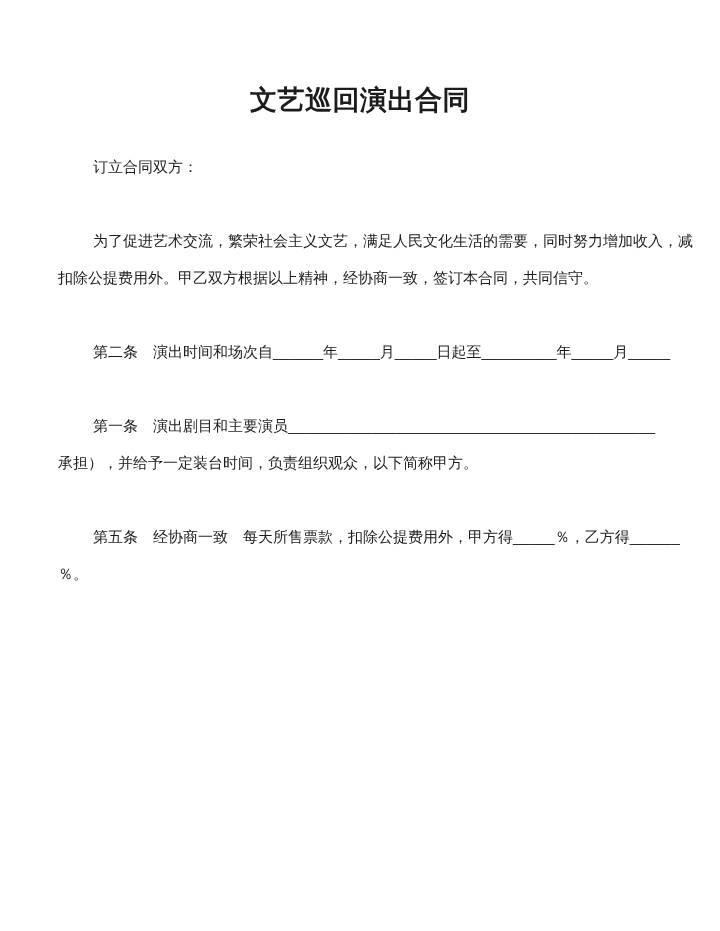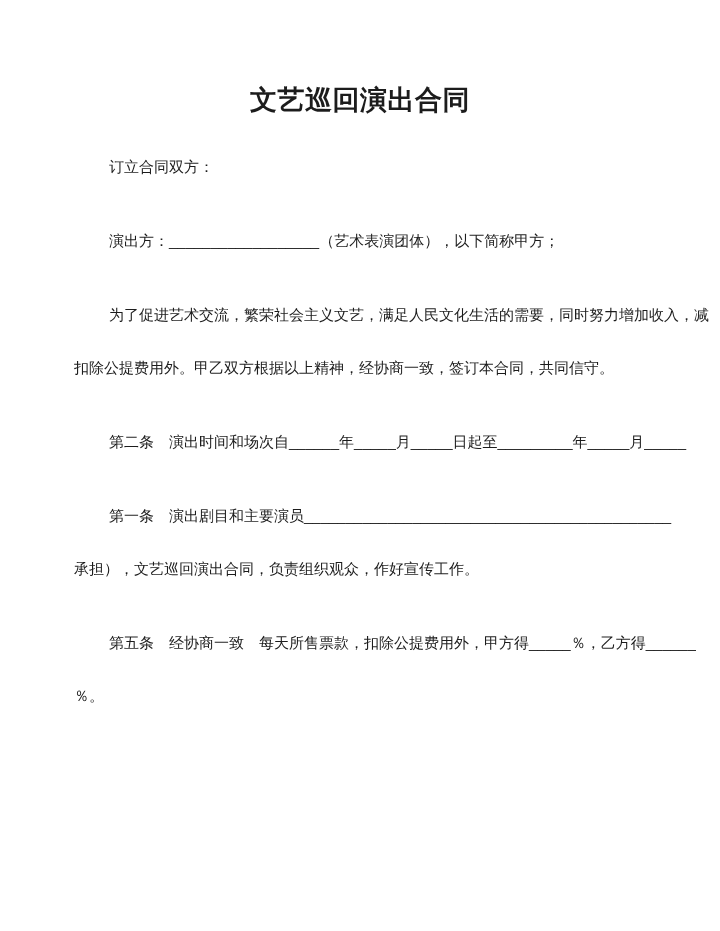--- a/index.html
+++ b/index.html
@@ -24,21 +24,21 @@
   .doc-title {
     margin: 0 0 31px 0;
     text-align: center;
     font-size: 27px;
     line-height: 33px;
     font-weight: bold;
     letter-spacing: 0.5px;
     white-space: nowrap;
   }
   .line {
-    margin: 16px;
+    margin: 0;
     font-size: 15px;
     line-height: 37px;
     white-space: nowrap;
     letter-spacing: 0;
   }
   .indent {
     text-indent: 35px;
   }
   .gap {
     margin-top: 37px;
@@ -46,33 +46,32 @@
 </style>
 </head>
 <body>
 
 <div class="page">
 
   <h1 class="doc-title">文艺巡回演出合同</h1>
 
   <p class="line indent">订立合同双方：</p>
 
-  <p class="line indent gap">演出方：__________________（艺术表演团体），以下简称甲方；</p>
 
 
   <p class="line indent gap">为了促进艺术交流，繁荣社会主义文艺，满足人民文化生活的需要，同时努力增加收入，减</p>
 
   <p class="line">扣除公提费用外。甲乙双方根据以上精神，经协商一致，签订本合同，共同信守。</p>
 
   <p class="line indent gap">第二条　演出时间和场次自______年_____月_____日起至_________年_____月_____</p>
 
   <p class="line indent gap">第一条　演出剧目和主要演员____________________________________________</p>
 
 
 
-  <p class="line">承担），文艺巡回演出合同，负责组织观众，作好宣传工作。</p>
+  <p class="line">承担），并给予一定装台时间，负责组织观众，以下简称甲方。</p>
 
 
   <p class="line indent gap">第五条　经协商一致　每天所售票款，扣除公提费用外，甲方得_____％，乙方得______</p>
 
   <p class="line">％。</p>
 
 </div>
 
 </body></html>

